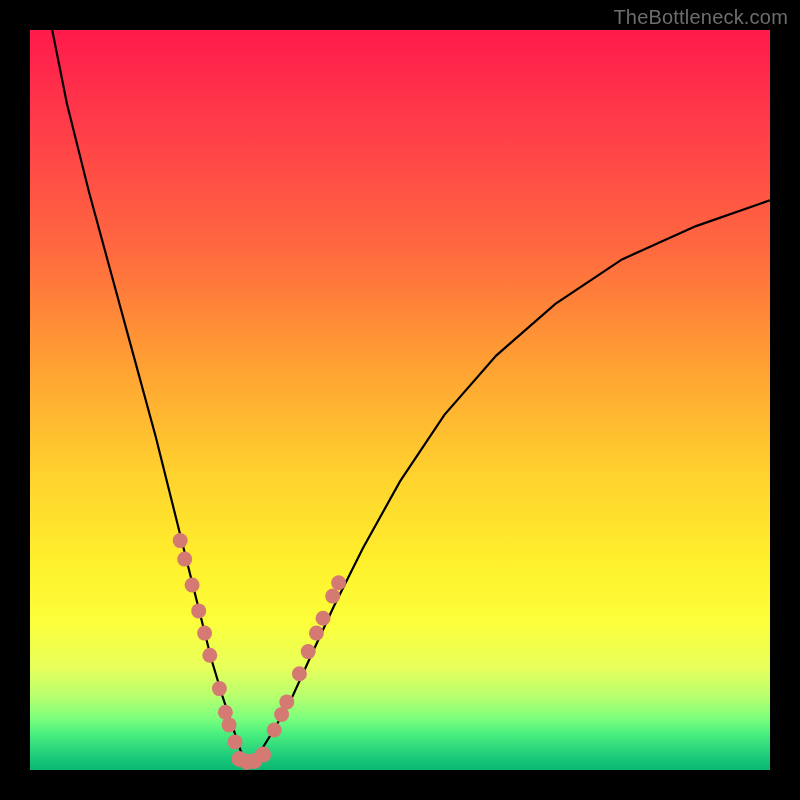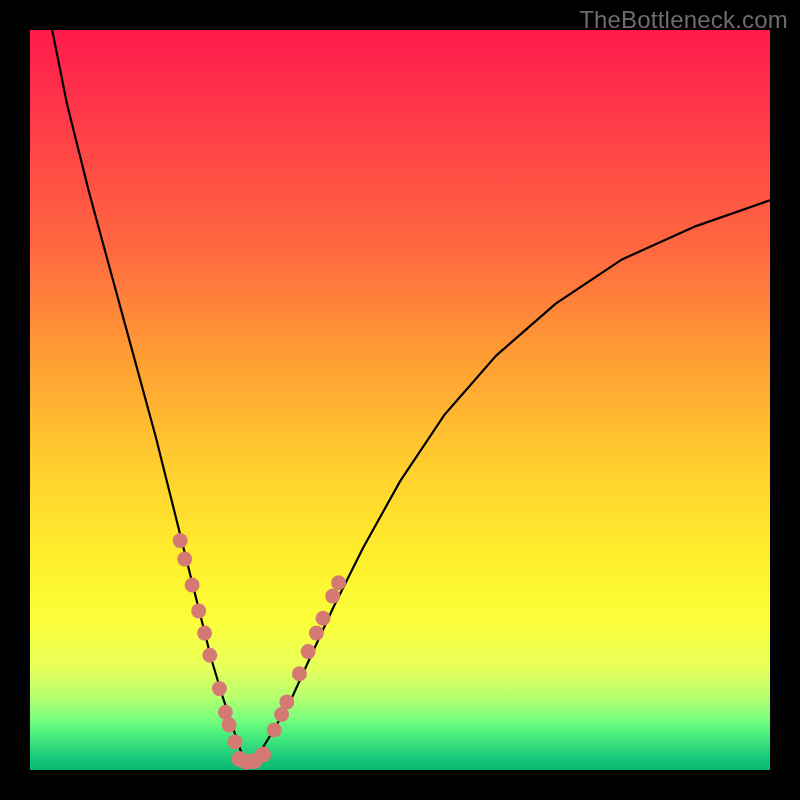--- a/index.html
+++ b/index.html
@@ -41,21 +41,21 @@
       #2fd87c 97%,
       #17c77a 98.5%,
       #0bb873 100%
     );
   }
   .watermark {
     position: absolute;
     top: 6px;
     right: 12px;
     color: #6d6d6d;
-    font-size: 24px;
+    font-size: 20px;
     letter-spacing: 0.2px;
     font-weight: 500;
     user-select: none;
   }
   svg.curve {
     position: absolute;
     left: 0;
     top: 0;
     width: 740px;
     height: 740px;

